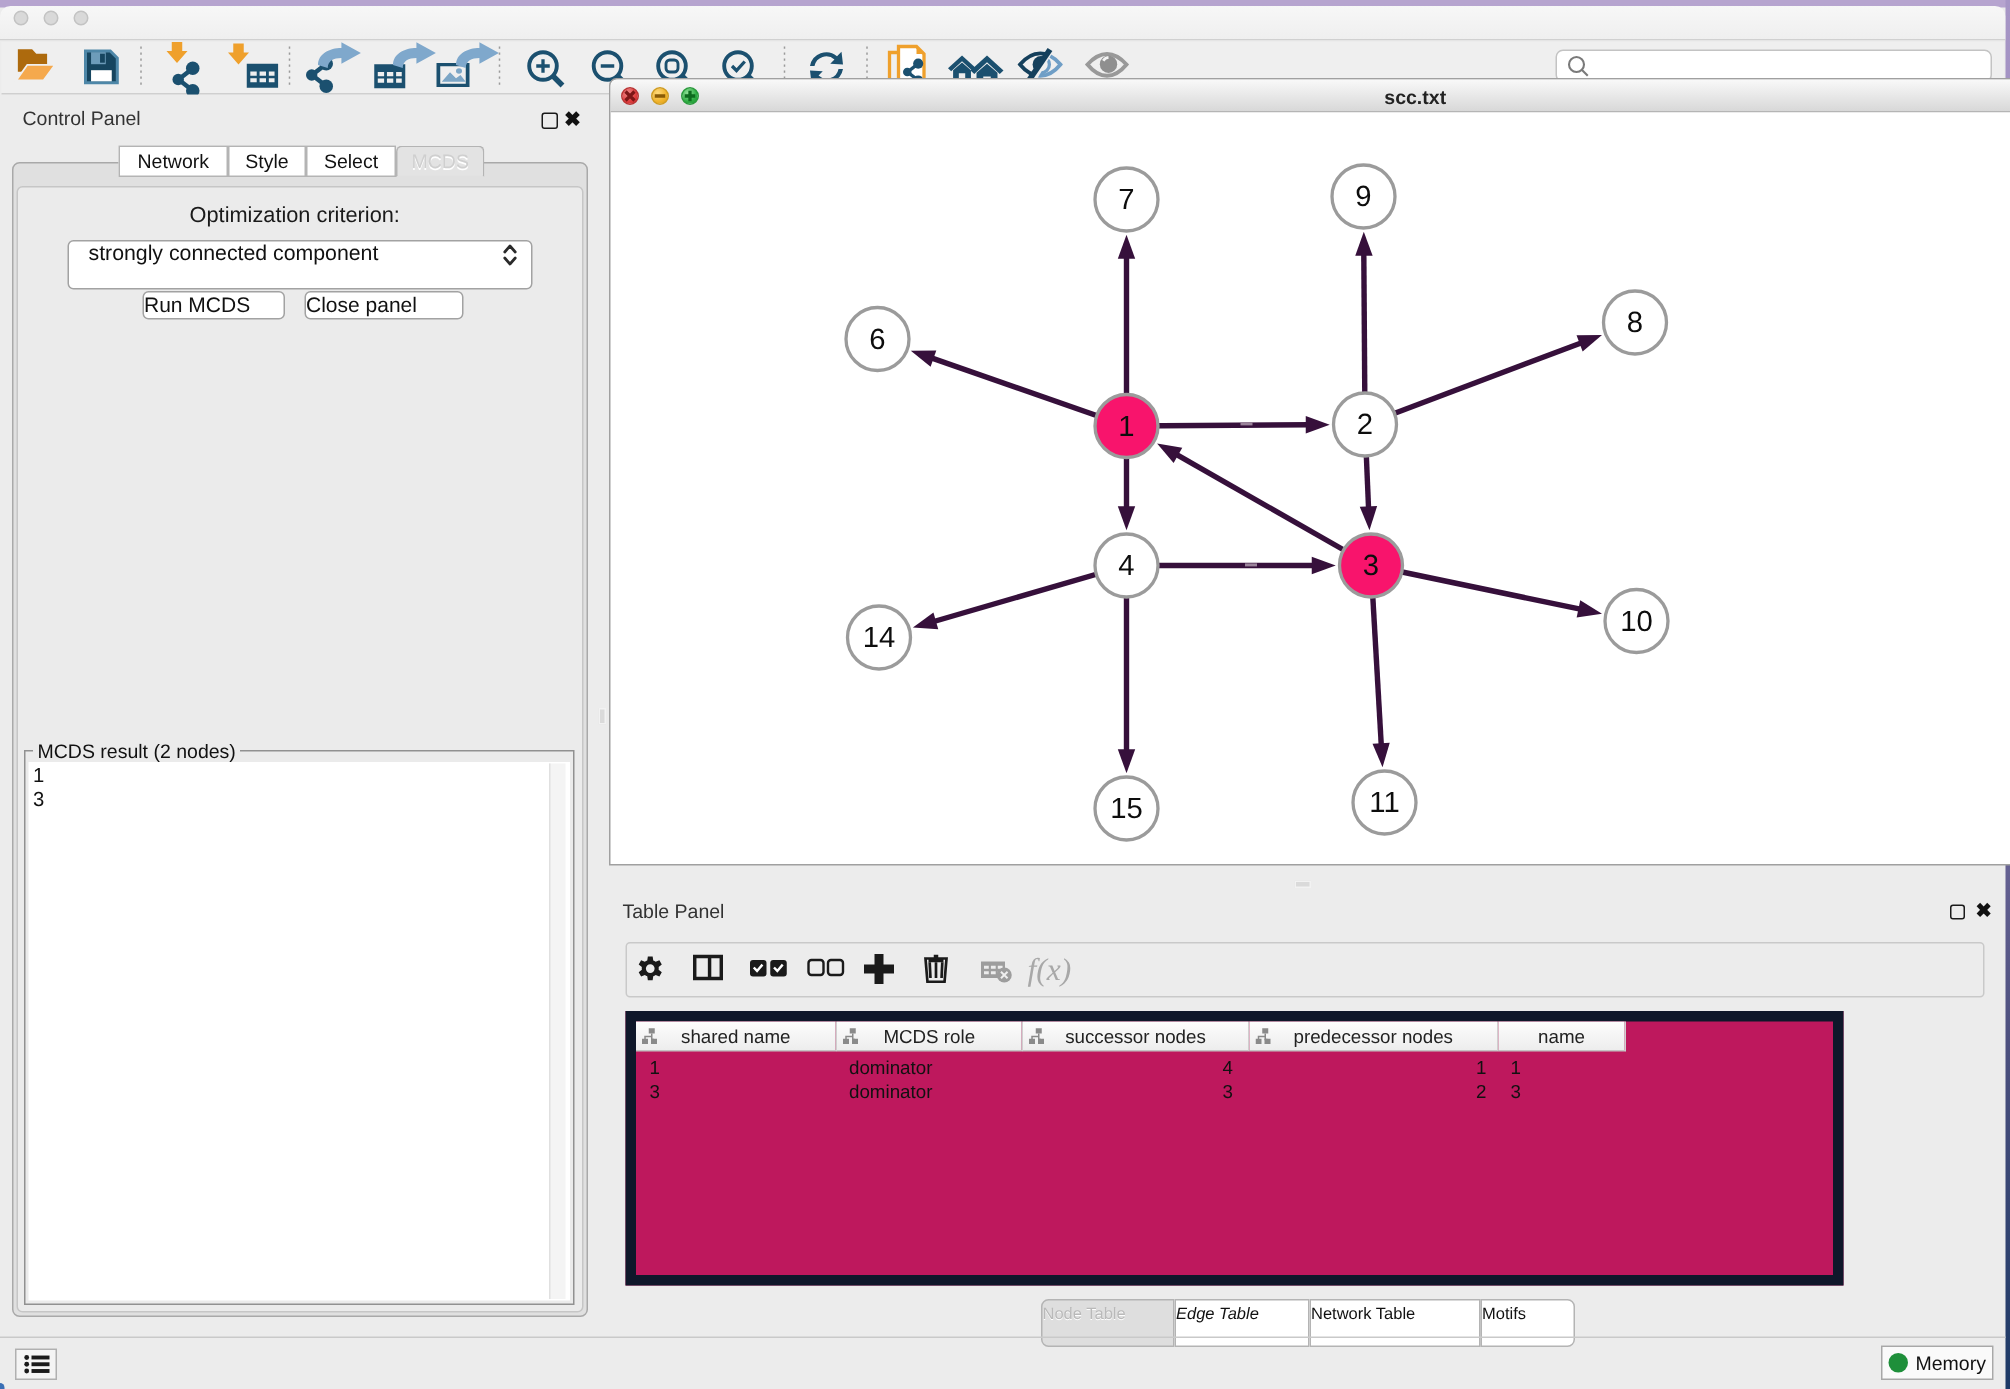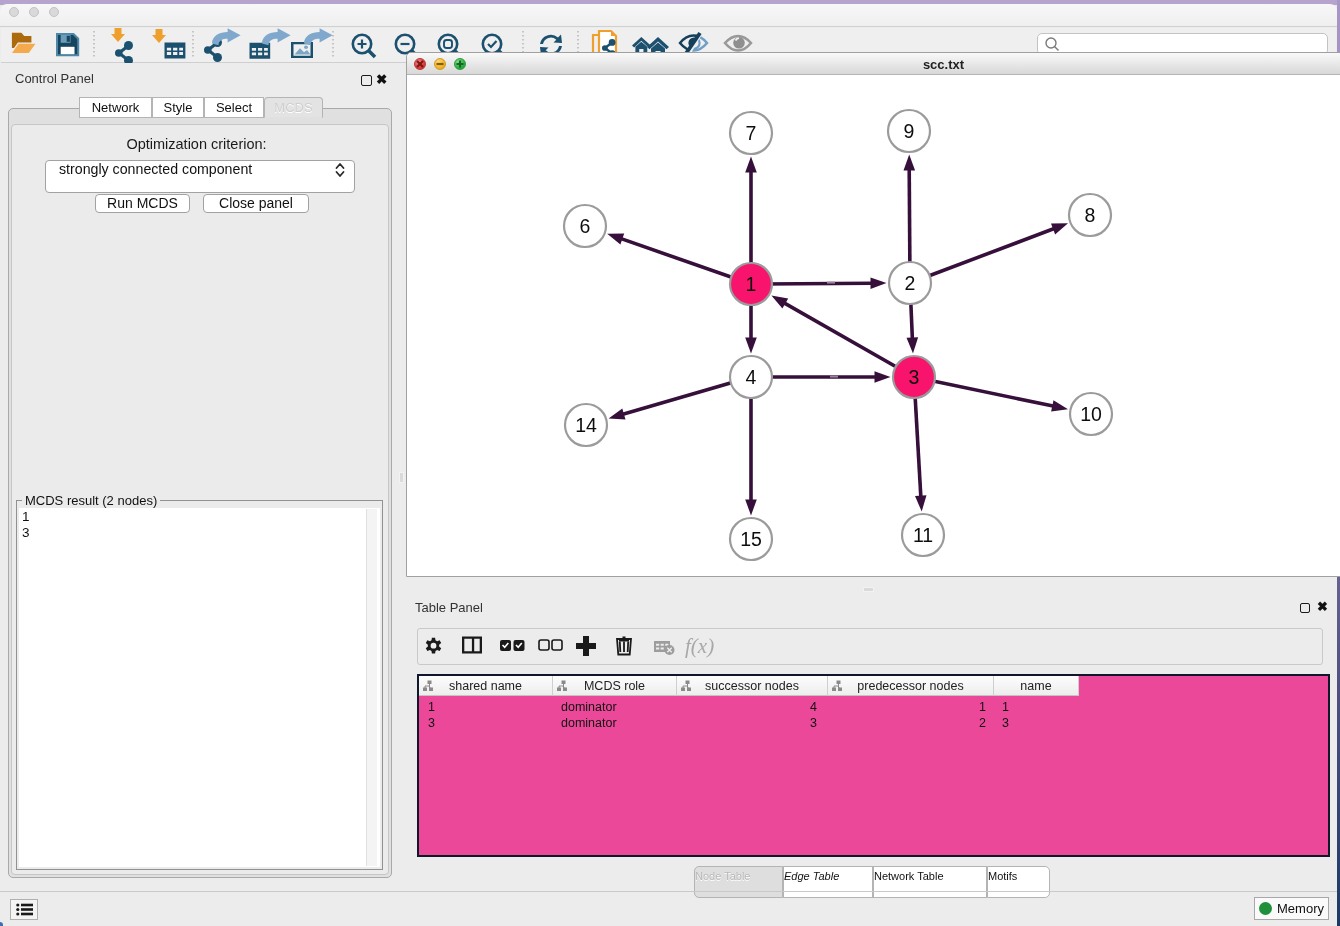--- a/index.html
+++ b/index.html
@@ -25,37 +25,37 @@
 
 
 #cp-title { left:15px; top:71px; font-size:13px; color:#333; }
 #cp-float { left:361px; top:75px; width:11px; height:11px; border:1.6px solid #1a1a1a; border-radius:2px; }
 #cp-close { left:376px; top:71px; font-size:13.5px; font-weight:bold; color:#111; }
 .tab { position:absolute; top:97px; height:21px; font-size:13px; color:#111; background:#fff; border:1px solid #b4b4b4; text-align:center; line-height:20px; }
 #cp-outer { left:8px; top:108px; width:384px; height:770px; background:#e0e0e0; border:1px solid #a9a9a9; border-radius:5px; }
 #cp-inner { left:11px; top:124px; width:378px; height:751px; background:#ebebeb; border:1px solid #c6c6c6; border-radius:4px; }
 #opt-label { left:0px; top:136px; width:393px; text-align:center; font-size:14.5px; color:#1a1a1a; }
 #opt-select { left:45px; top:160px; width:310px; height:33px; background:#fff; border:1px solid #a2a2a2; border-radius:4px; font-size:14.2px; color:#111; line-height:17px; padding-left:13px; }
-.btn { position:absolute; height:19px; background:#fff; border:1px solid #a2a2a2; border-radius:4px; font-size:14px; color:#111; text-align:center; line-height:17px; }
+.btn { position:absolute; height:19px; background:#fff; border:1px solid #a2a2a2; border-radius:4px; font-size:14px; color:#111; line-height:17px; }
 #mcds-group { left:16px; top:500px; width:367px; height:370px; border:1px solid #919191; }
 #mcds-label { left:22px; top:493px; font-size:13px; color:#111; background:#ebebeb; padding:0 3px; }
 #mcds-list { left:19px; top:508px; width:361px; height:359px; background:#fff; font-size:13.5px; color:#111; }
 #mcds-scroll { position:absolute; right:3px; top:1px; width:11px; height:357px; background:#f4f4f4; border-left:1px solid #e0e0e0; }
 
 
 #net-win { left:406px; top:52px; width:1075px; height:525px; background:#fff; border:1px solid #a0a0a0; border-radius:5px 5px 0 0; }
 #net-title { position:absolute; left:0; top:0; width:100%; height:22px; background:linear-gradient(#f9f9f9,#d8d8d8); border-bottom:1px solid #b5b5b5; border-radius:5px 5px 0 0; }
 #net-title-text { position:absolute; width:100%; top:4px; text-align:center; font-size:13px; color:#222; font-weight:bold; }
 .mac { position:absolute; top:5px; width:12px; height:12px; border-radius:50%; }
 
 
 #tp-title { left:415px; top:600px; font-size:13px; color:#333; }
 #tp-float { left:1300px; top:603px; width:10px; height:10px; border:1.5px solid #1a1a1a; border-radius:2px; }
 #tp-close { left:1317px; top:599px; font-size:13px; font-weight:bold; color:#111; }
-#tbl-area { left:417px; top:674px; width:913px; height:183px; background:#ec4899; border:2px solid #0f172a; }
+#tbl-area { left:417px; top:674px; width:812px; height:183px; background:#be185d; border:7px solid #0f172a; }
 .th { position:absolute; top:0; height:20px; background:linear-gradient(#fdfdfd,#ededed); border-right:1px solid #cfcfcf; border-bottom:1px solid #c4c4c4; font-size:12.5px; color:#222; text-align:center; line-height:20px; }
 .td { position:absolute; font-size:12.5px; color:#111; height:17px; line-height:17px; }
 .btab { position:absolute; top:866px; height:32px; background:#fff; border:1px solid #b4b4b4; font-size:11px; color:#111; text-align:left; line-height:19px; }
 
 
 #statusline { left:0px; top:891px; width:1337px; height:1px; background:#c9c9c9; }
 #list-btn { left:10px; top:899px; width:28px; height:21px; background:#f4f4f4; border:1px solid #b0b0b0; }
 #mem-btn { left:1254px; top:897px; width:75px; height:23px; background:#fafafa; border:1px solid #a8a8a8; font-size:13px; color:#111; text-align:center; line-height:21px; }
 #dock-bit { left:0; top:922px; width:3px; height:4px; background:#3a6fb5; border-radius:0 4px 0 0; }
 </style>

